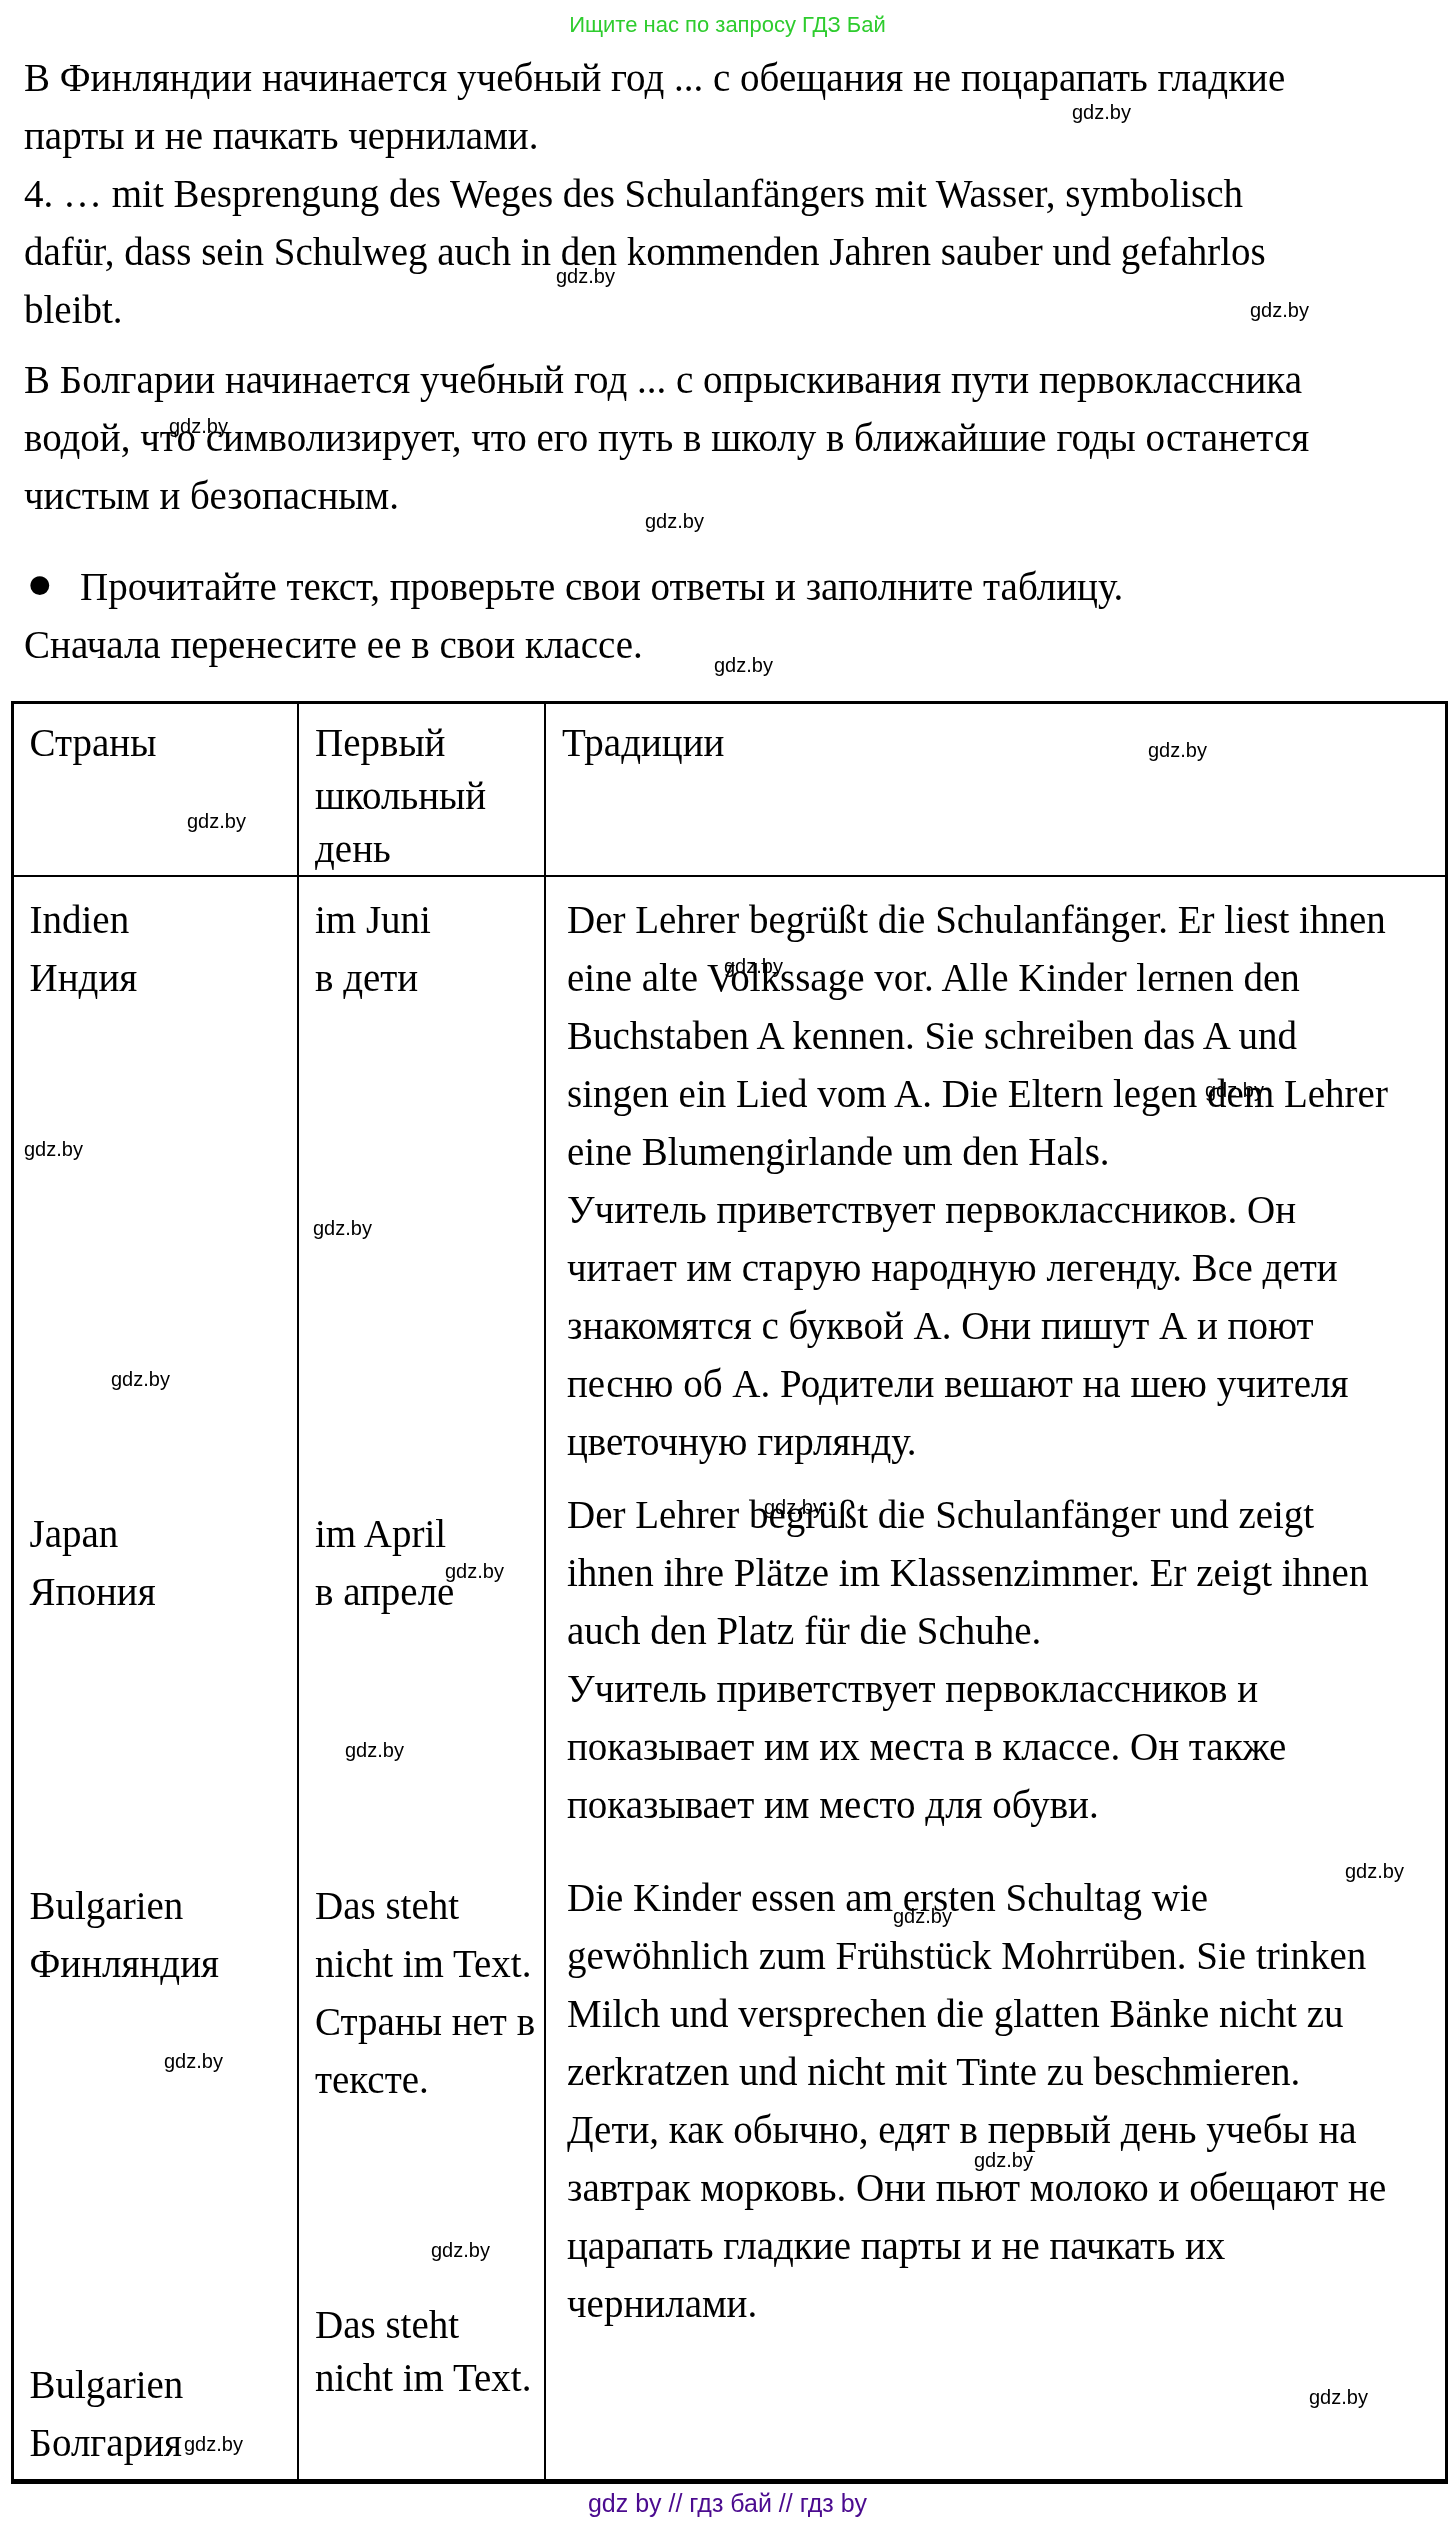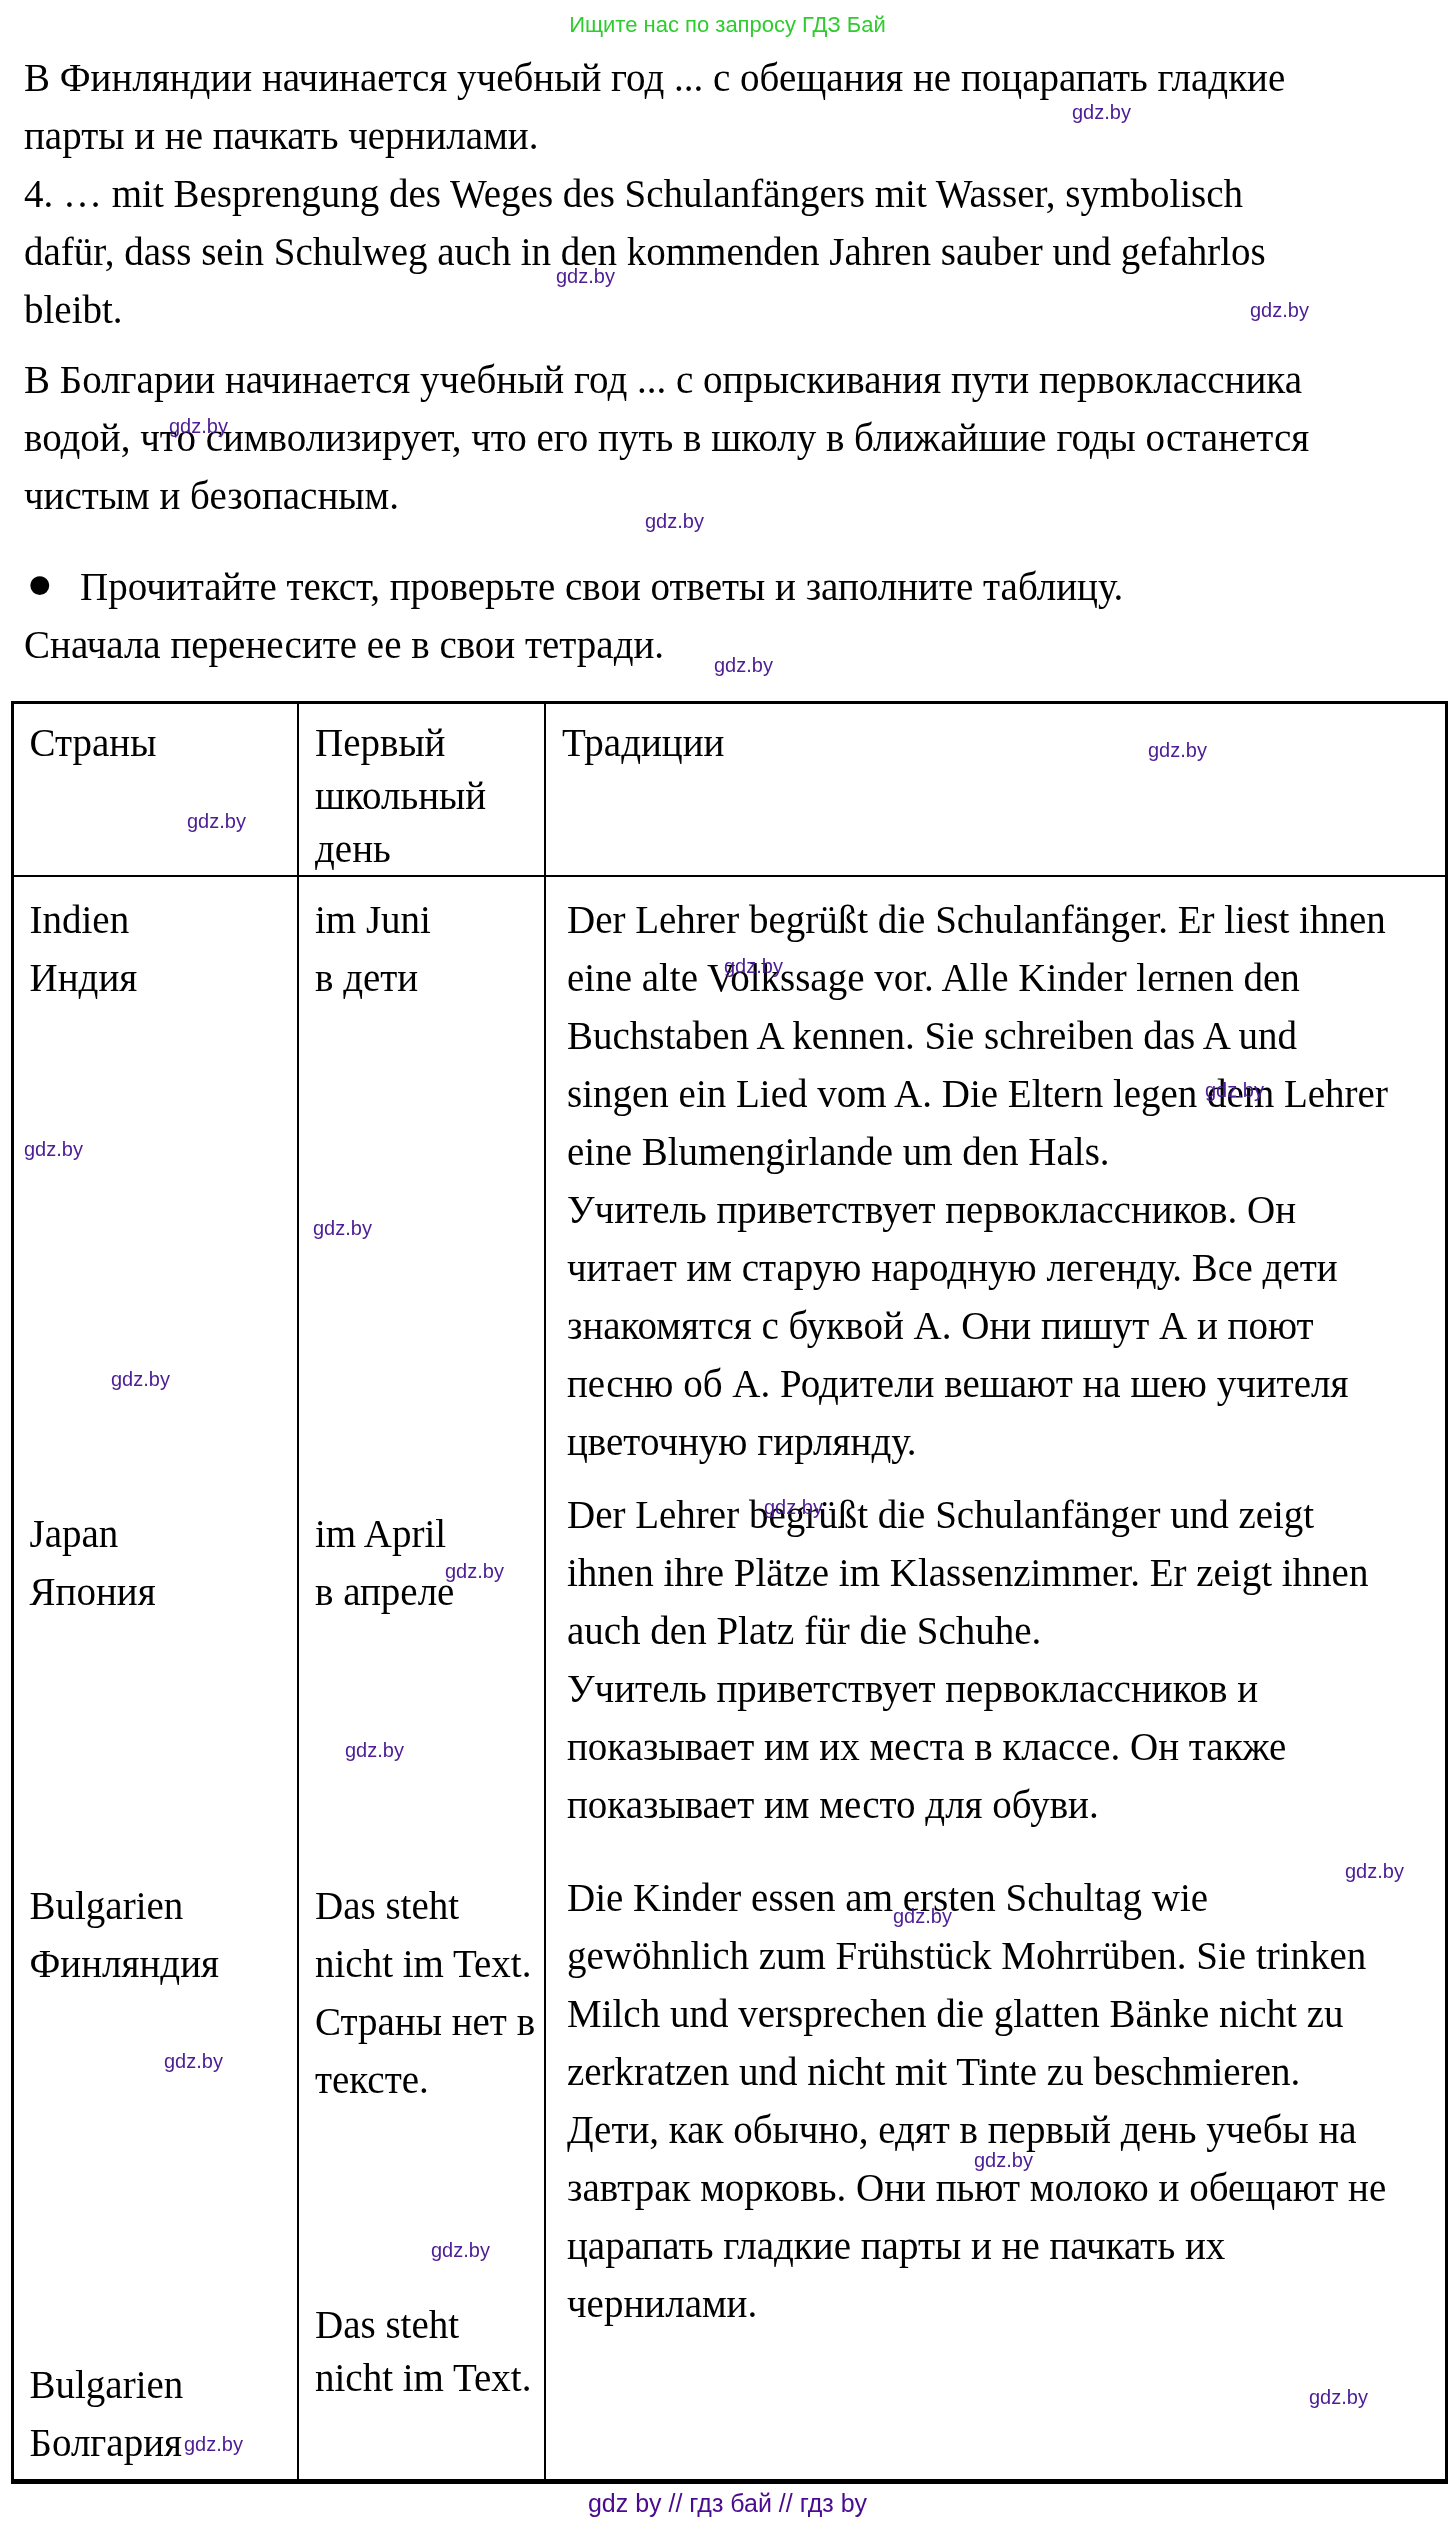--- a/index.html
+++ b/index.html
@@ -40,21 +40,21 @@
   .c1-bulg  { margin-top:363px; }
   .c2-april { margin-top:498px; }
   .c2-dsnt  { margin-top:256px; }
   .c2-dsnt2 { margin-top:189px; line-height:53px; }
   .c3-japan { margin-top:15px; }
   .c3-finn  { margin-top:35px; }
 
   .wm {
     position:absolute;
     font-family:"Liberation Sans", sans-serif;
-    font-size:20px; line-height:20px; color:#4c1d95; white-space:nowrap;
+    font-size:20px; line-height:20px; color:#000000; white-space:nowrap;
   }
   .footer {
     margin-top:6.5px; text-align:center;
     font-family:"Liberation Sans", sans-serif;
     font-size:25px; line-height:27.4px;
   }
 </style>
 </head>
 <body>
 
@@ -62,21 +62,21 @@
 
   <div class="brand" style="color: rgb(46, 204, 46);">Ищите нас по запросу ГДЗ Бай</div>
 
   <div class="intro">
     <div class="p1">В Финляндии начинается учебный год ... с обещания не поцарапать гладкие парты и не пачкать чернилами.</div>
     <div class="p2">4. … mit Besprengung des Weges des Schulanfängers mit Wasser, symbolisch dafür, dass sein Schulweg auch in den kommenden Jahren sauber und gefahrlos bleibt.</div>
     <div class="p3">В Болгарии начинается учебный год ... с опрыскивания пути первоклассника водой, что символизирует, что его путь в школу в ближайшие годы останется чистым и безопасным.</div>
     <div class="task">
       <span class="bullet">●</span>
       <div>Прочитайте текст, проверьте свои ответы и заполните таблицу.</div>
-      <div class="task-line2">Сначала перенесите ее в свои тетради.</div>
+      <div class="task-line2">Сначала перенесите ее в свои классе.</div>
     </div>
   </div>
 
   <table class="main">
     <colgroup>
       <col style="width:286px">
         <col style="width:247px">
         <col style="width:901px">
     </colgroup>
     <tbody>

